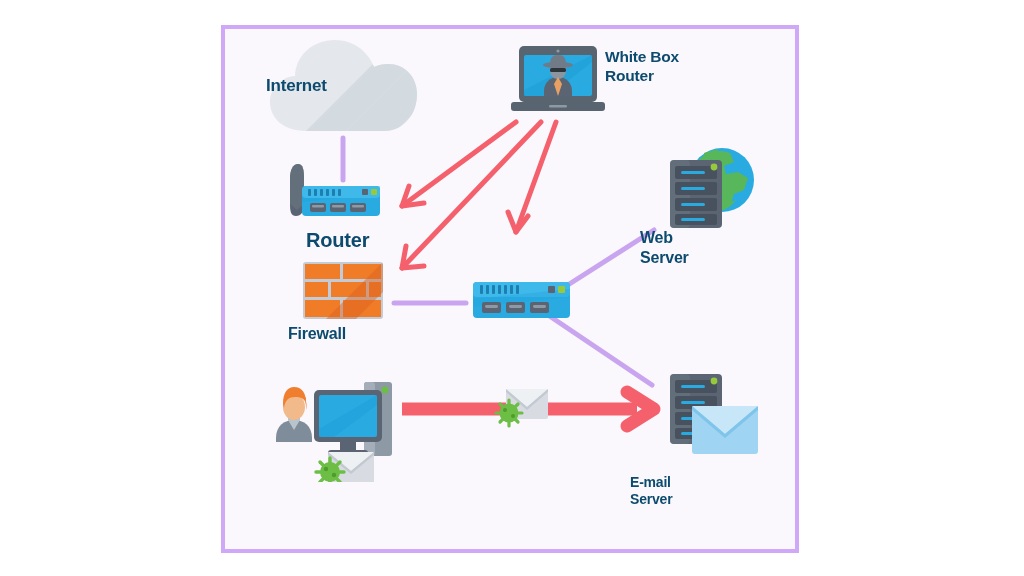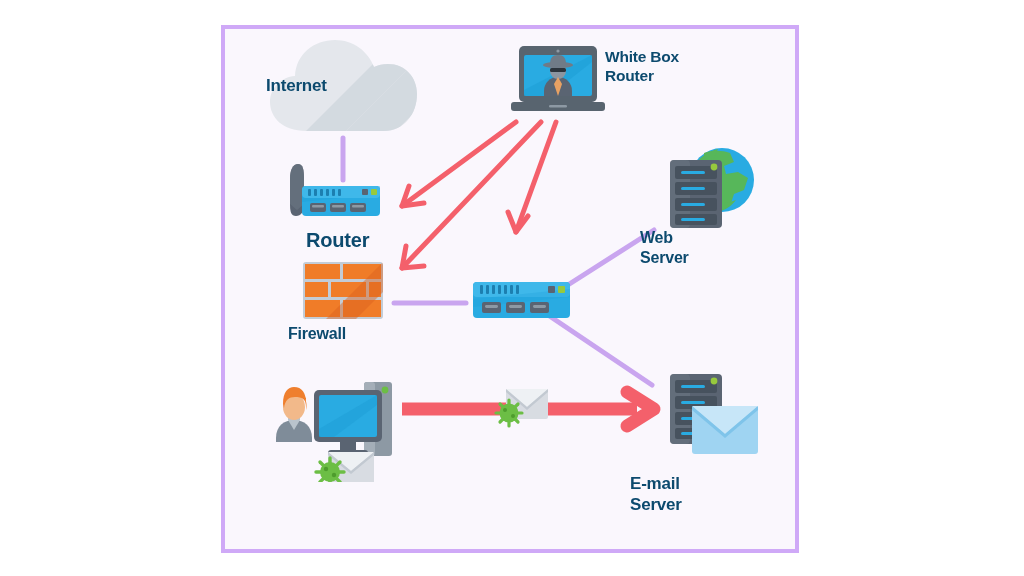--- a/index.html
+++ b/index.html
@@ -43,21 +43,21 @@
   #switch-label{left:462px;top:253px;width:120px;font-size:17px;}
 
   
   #webserver{left:664px;top:144px;width:92px;height:90px;}
   #webserver svg{display:block;width:100%;height:100%;}
   #webserver-label{left:640px;top:228px;width:140px;font-size:16px;}
 
   
   #emailserver{left:662px;top:372px;width:98px;height:86px;}
   #emailserver svg{display:block;width:100%;height:100%;}
-  #emailserver-label{left:630px;top:474px;width:160px;font-size:17px;}
+  #emailserver-label{left:630px;top:474px;width:160px;font-size:14px;}
 
   
   #usergroup{left:272px;top:372px;width:140px;height:110px;}
   #usergroup svg{display:block;width:100%;height:100%;}
 
   #virusmail-mid{left:494px;top:385px;width:56px;height:52px;}
   #virusmail-mid svg{display:block;width:100%;height:100%;}
 
   
   #links{position:absolute;left:0;top:0;width:1024px;height:576px;

